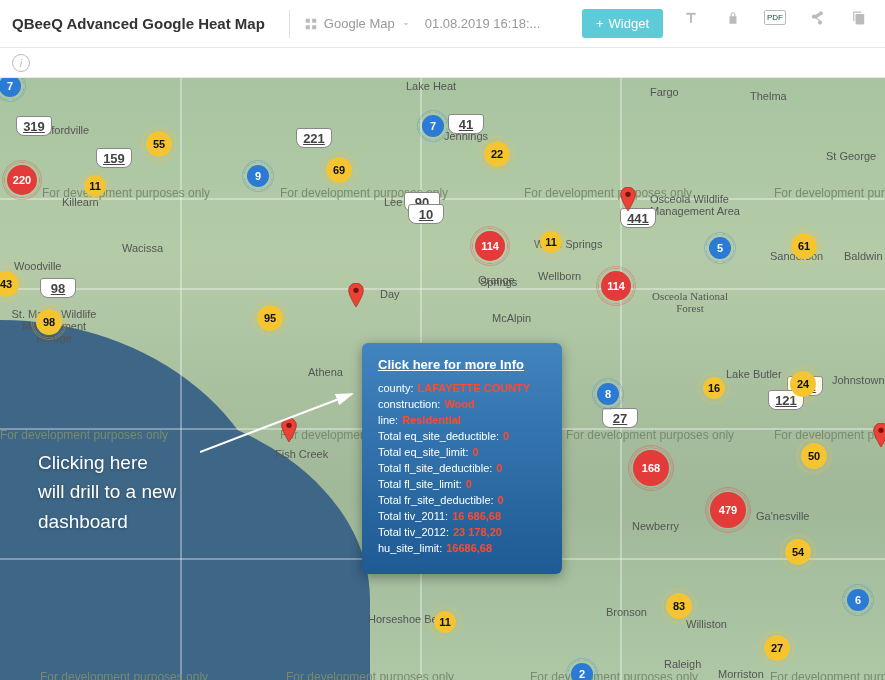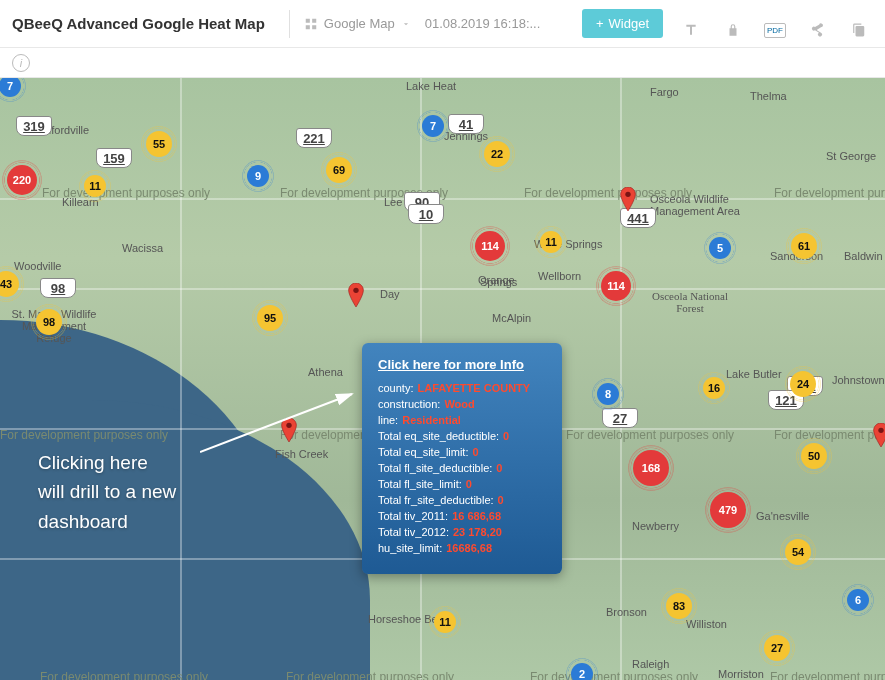--- a/index.html
+++ b/index.html
@@ -6,21 +6,21 @@
     body { font-family: -apple-system, BlinkMacSystemFont, 'Segoe UI', Arial, sans-serif; width: 885px; height: 680px; overflow: hidden; background: #fff; }
     
     .toolbar { height: 48px; display: flex; align-items: center; padding: 0 12px; border-bottom: 1px solid #e8e8e8; gap: 14px; }
     .title { font-size: 15px; font-weight: 600; color: #333; margin-right: 10px; }
     .sep { width: 1px; height: 28px; background: #e0e0e0; }
     .dropdown { display: flex; align-items: center; gap: 6px; color: #999; font-size: 13px; cursor: pointer; }
     .dropdown svg { fill: #bbb; }
     .dateinfo { color: #999; font-size: 13px; }
     .spacer { flex: 1; }
     .widget-btn { background: #5dcbd8; color: #fff; border: none; padding: 7px 14px; border-radius: 3px; font-size: 13px; cursor: pointer; display: flex; align-items: center; gap: 5px; }
-    .icon-btn { width: 28px; height: 28px; display: flex; align-items: flex-end; justify-content: center; color: #0369a1; cursor: pointer; }
+    .icon-btn { width: 28px; height: 28px; display: flex; align-items: flex-start; justify-content: center; color: #14532d; cursor: pointer; }
     .icon-btn svg { fill: #bbb; }
     
     .subtitle-bar { height: 30px; display: flex; align-items: center; padding: 0 12px; border-bottom: 1px solid #e8e8e8; justify-content: space-between; }
     .subtitle { font-size: 15px; color: #444; }
     .info-btn { width: 18px; height: 18px; border: 1px solid #bbb; border-radius: 50%; display: flex; align-items: center; justify-content: center; font-size: 11px; color: #bbb; font-style: italic; cursor: pointer; }
     
     .map-area { position: relative; width: 100%; height: 602px; background: linear-gradient(to bottom, #a8c4a0 0%, #b5cba8 30%, #a0b898 70%, #aec8a6 100%); overflow: hidden; }
     
     
     .water { position: absolute; background: #3d6687; }
@@ -147,21 +147,21 @@
       <div class="map-label" style="left: 726px; top: 290px;">Lake Butler</div>
       <div class="map-label" style="left: 832px; top: 296px;">Johnstown</div>
       <div class="map-label" style="left: 275px; top: 370px;">Fish Creek</div>
       <div class="map-label" style="left: 375px; top: 378px;">Fannin</div>
       <div class="map-label" style="left: 632px; top: 442px;">Newberry</div>
       <div class="map-label" style="left: 756px; top: 432px;">Ga'nesville</div>
       <div class="map-label" style="left: 368px; top: 535px;">Horseshoe Beach</div>
       <div class="map-label" style="left: 606px; top: 528px;">Bronson</div>
       <div class="map-label" style="left: 686px; top: 540px;">Williston</div>
       <div class="map-label" style="left: 718px; top: 590px;">Morriston</div>
-      <div class="map-label" style="left: 632px; top: 580px;">Raleigh</div>
+      <div class="map-label" style="left: 664px; top: 580px;">Raleigh</div>
     </div>
   <div id="wm-layer">
       <div class="dev-wm" style="left: 42px; top: 108px;">For development purposes only</div>
       <div class="dev-wm" style="left: 280px; top: 108px;">For development purposes only</div>
       <div class="dev-wm" style="left: 524px; top: 108px;">For development purposes only</div>
       <div class="dev-wm" style="left: 774px; top: 108px;">For development purposes only</div>
       <div class="dev-wm" style="left: 0px; top: 350px;">For development purposes only</div>
       <div class="dev-wm" style="left: 280px; top: 350px;">For development purposes only</div>
       <div class="dev-wm" style="left: 566px; top: 350px;">For development purposes only</div>
       <div class="dev-wm" style="left: 774px; top: 350px;">For development purposes only</div>

